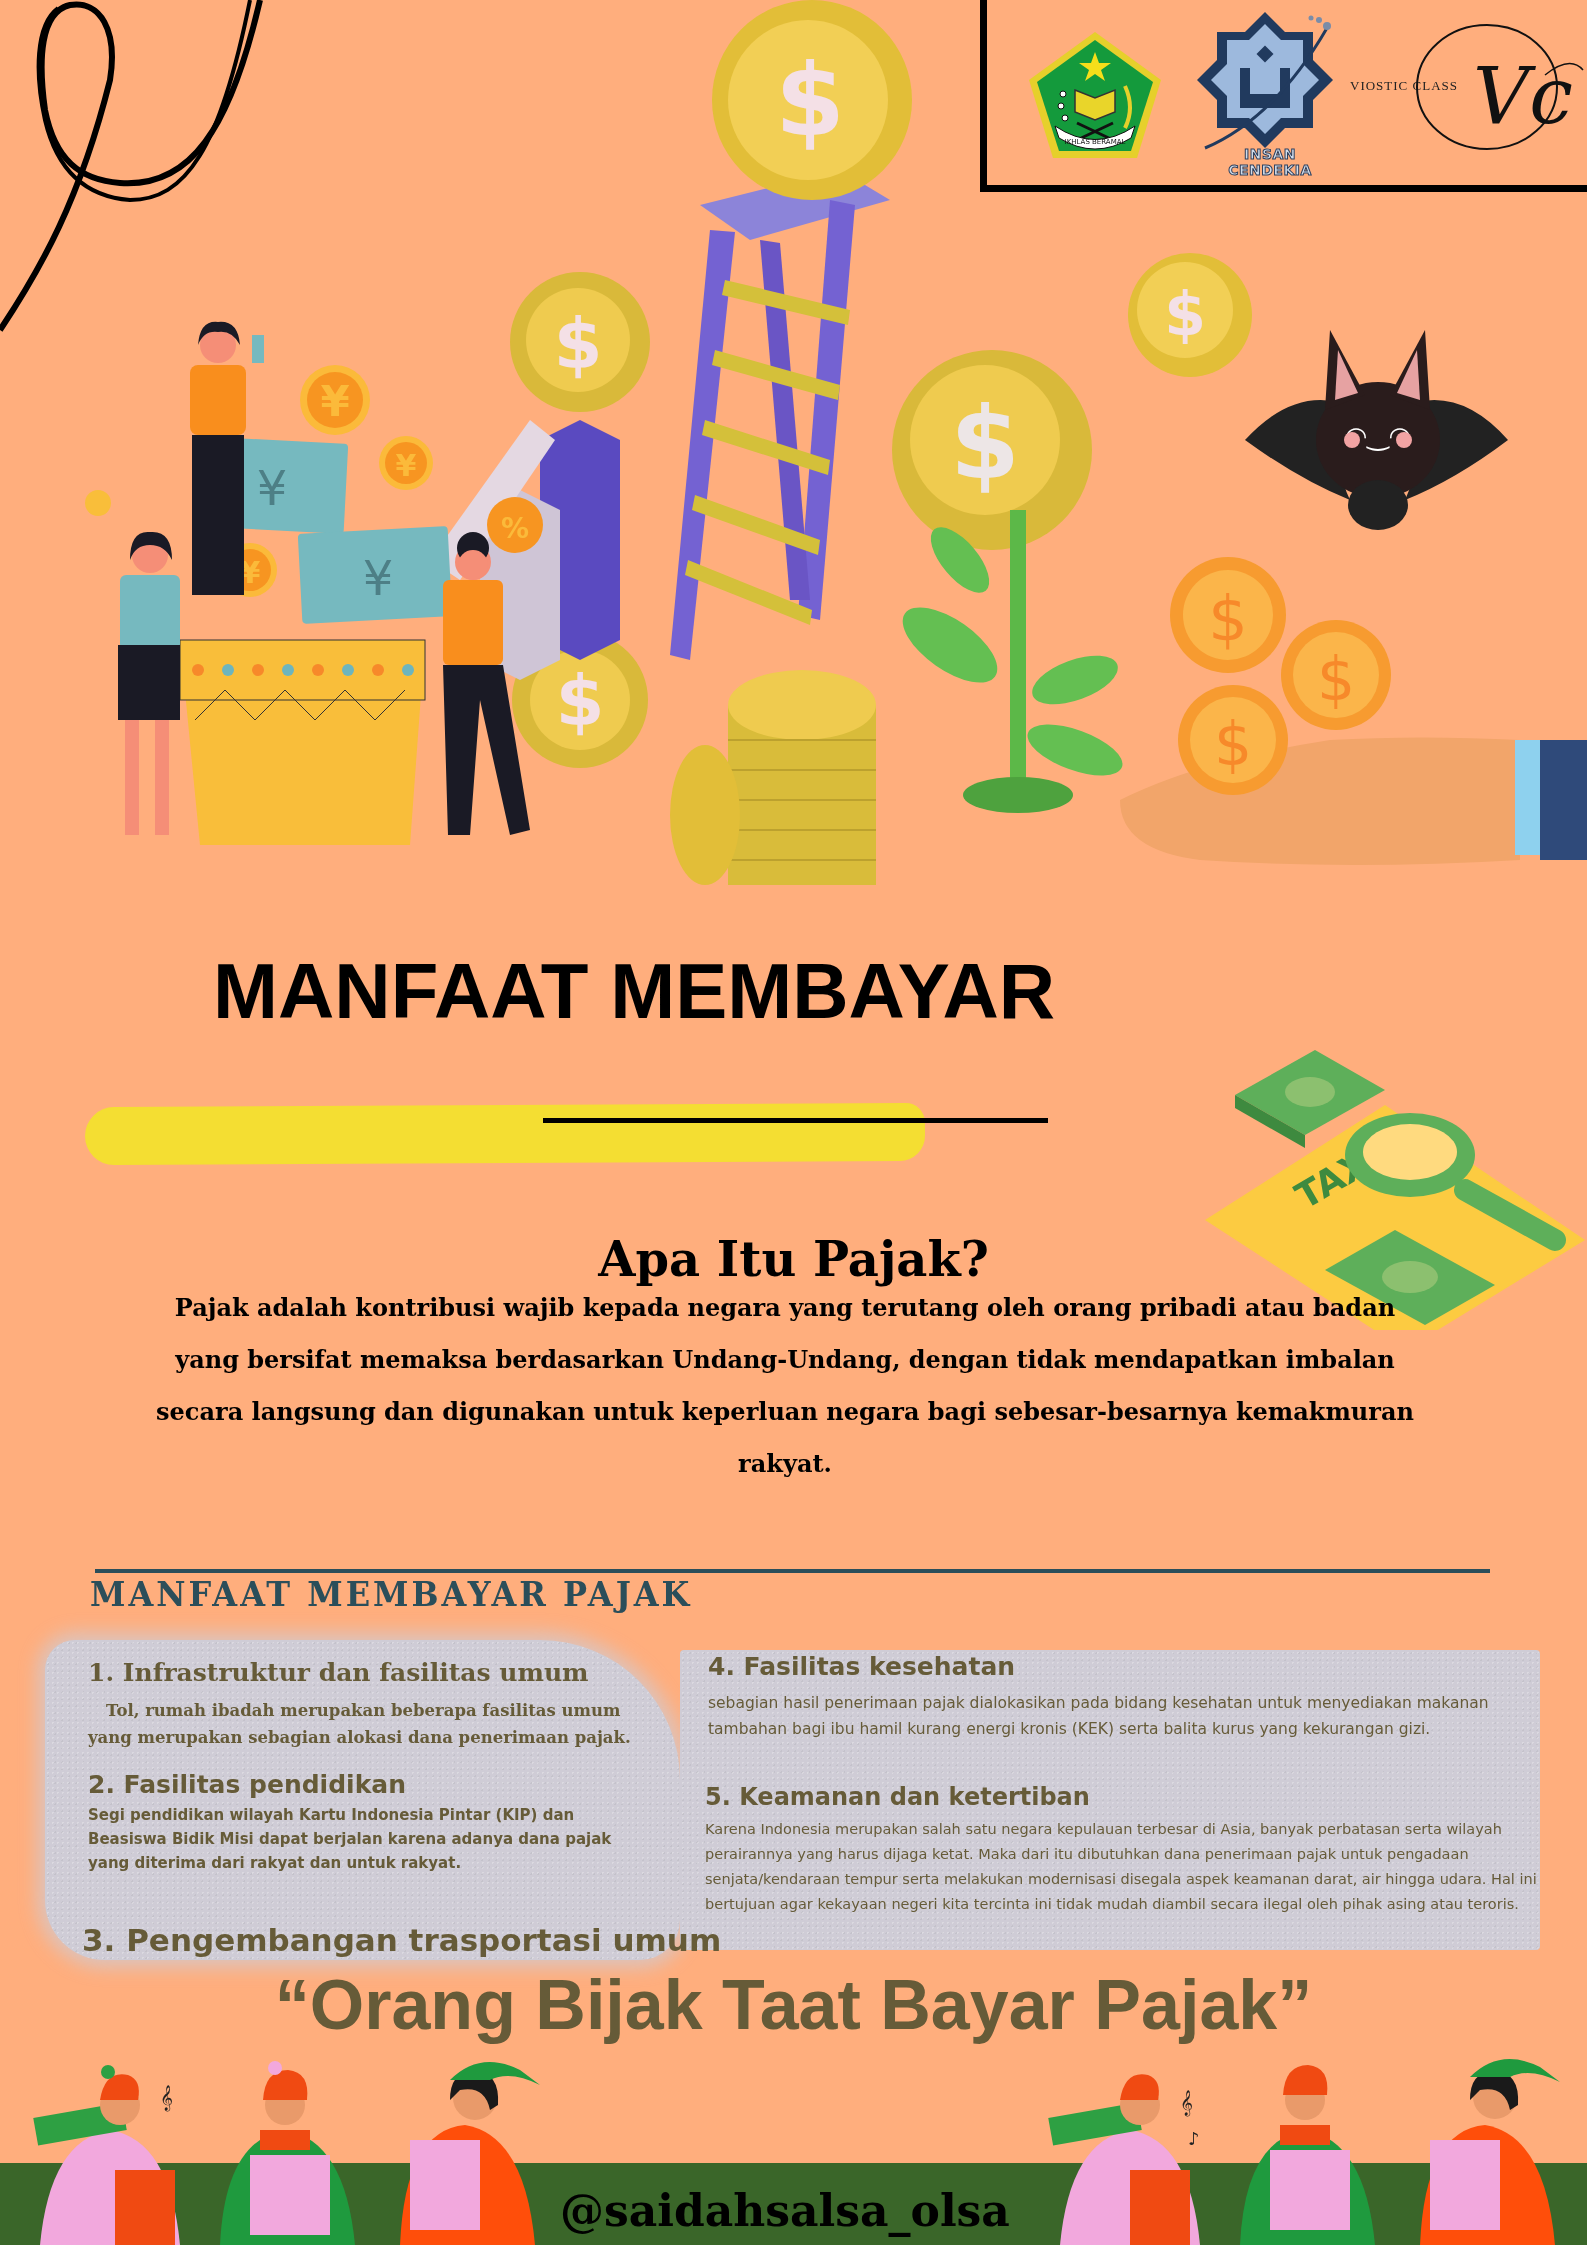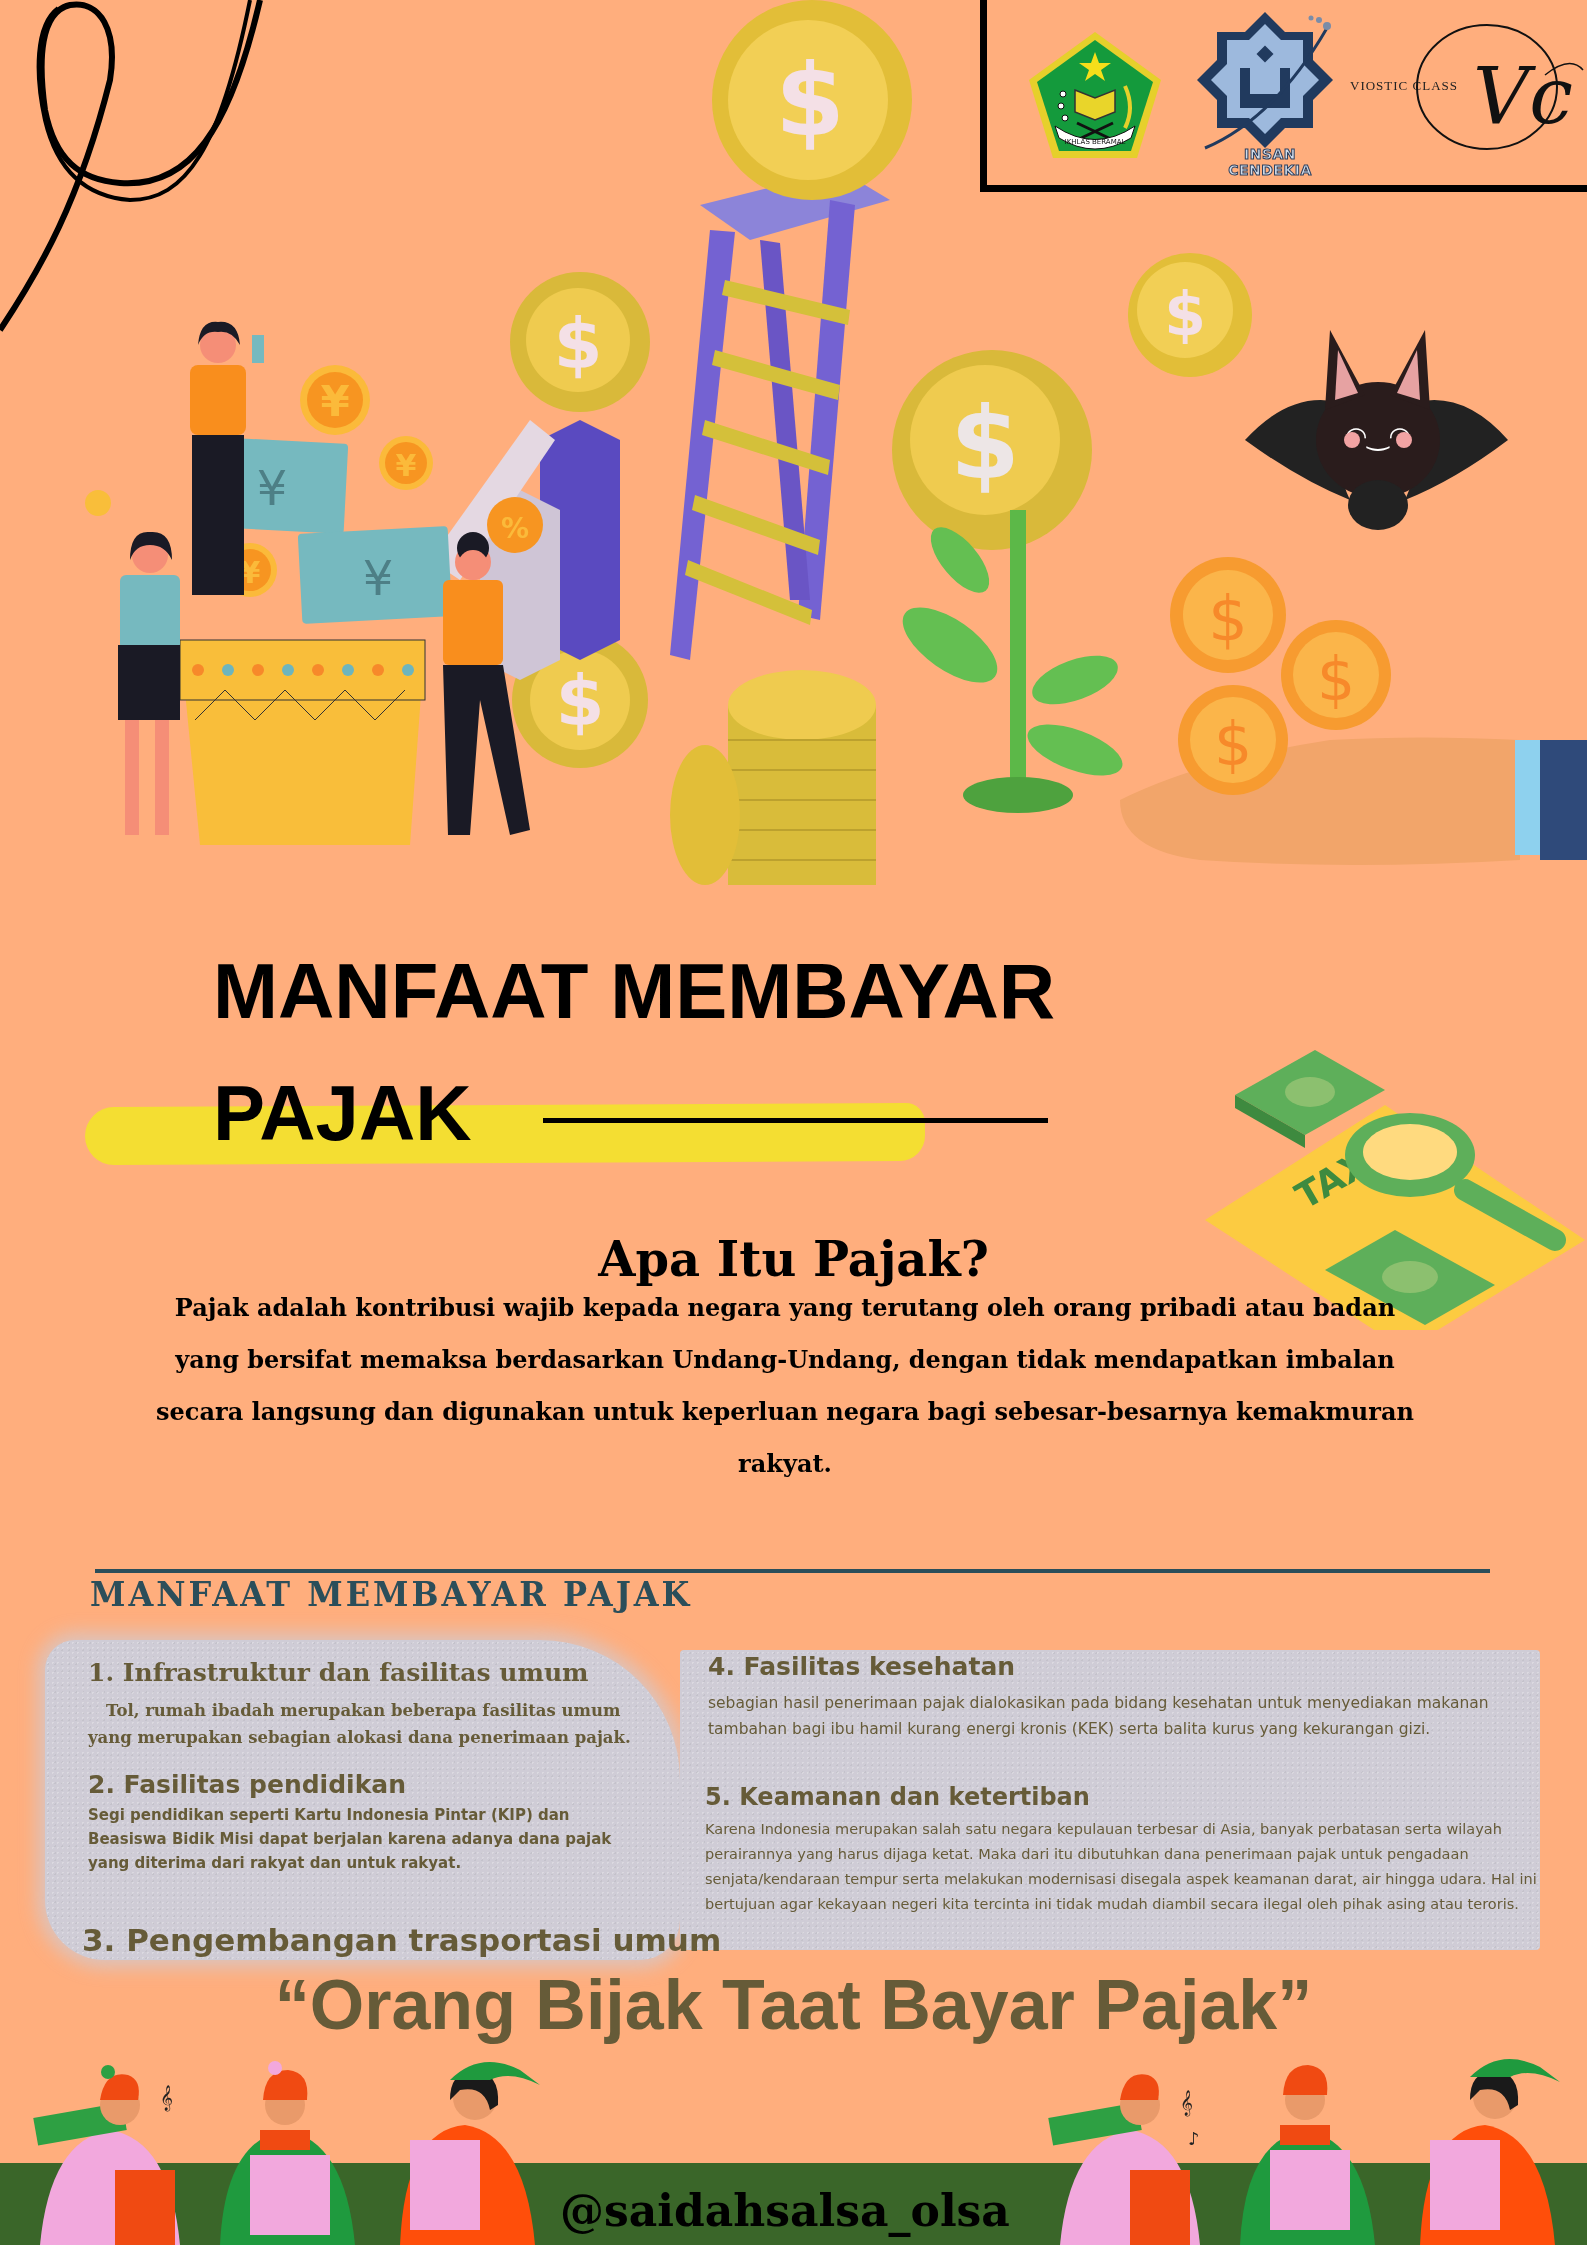--- a/index.html
+++ b/index.html
@@ -236,21 +236,20 @@
     <circle cx="473" cy="548" r="16" fill="#1A1A25"></circle>
       <circle cx="473" cy="565" r="15" fill="#F58E77"></circle>
     <rect x="443" y="580" width="60" height="85" rx="6" fill="#F98E1D"></rect>
     <path d="M443 665 L503 665 L530 830 L510 835 L480 700 L470 835 L448 835Z" fill="#1A1A25"></path>
   </g>
 </svg>
 
 <div class="abs highlight"></div>
 <div class="abs main-title">
   <div>MANFAAT MEMBAYAR</div>
-  <div>PAJAK</div>
 </div>
 <div class="abs title-underline"></div>
 
 <svg class="abs tax-illus" viewBox="0 0 392 290">
   <polygon points="40,55 120,10 190,50 110,95" fill="#5EAF5A"></polygon>
   <polygon points="40,55 110,95 110,108 40,68" fill="#3E8A3F"></polygon>
   <ellipse cx="115" cy="52" rx="25" ry="15" fill="#8CC06F"></ellipse>
   <polygon points="10,180 190,65 390,200 210,310" fill="#FCCB41"></polygon>
   <text x="110" y="170" font-size="36" font-weight="bold" fill="#3E8A3F" transform="rotate(-30 110 170)" font-family="DejaVu Sans, sans-serif">TAX</text>
   <ellipse cx="215" cy="115" rx="65" ry="42" fill="#5EAF5A"></ellipse>
@@ -266,21 +265,21 @@
 <div class="abs divider"></div>
 <div class="abs section-heading">MANFAAT MEMBAYAR PAJAK</div>
 
 <div class="abs paper paper-left"></div>
 <div class="abs paper paper-right"></div>
 
 <div class="abs b1-title">1. Infrastruktur dan fasilitas umum</div>
 <div class="abs b1-body">Tol, rumah ibadah merupakan beberapa  fasilitas umum yang merupakan sebagian alokasi dana penerimaan pajak.</div>
 
 <div class="abs benefit-title b2-title">2. Fasilitas pendidikan</div>
-<div class="abs benefit-body b2-body">Segi pendidikan seperti Kartu Indonesia Pintar (KIP) dan Beasiswa Bidik Misi dapat berjalan karena adanya dana pajak yang diterima dari rakyat dan untuk rakyat.</div>
+<div class="abs benefit-body b2-body">Segi pendidikan wilayah Kartu Indonesia Pintar (KIP) dan Beasiswa Bidik Misi dapat berjalan karena adanya dana pajak yang diterima dari rakyat dan untuk rakyat.</div>
 
 <div class="abs benefit-title b3-title">3. Pengembangan trasportasi umum</div>
 
 <div class="abs benefit-title b4-title">4. Fasilitas kesehatan</div>
 <div class="abs benefit-body b4-body">sebagian hasil penerimaan pajak dialokasikan pada bidang kesehatan untuk menyediakan makanan tambahan bagi ibu hamil kurang energi kronis (KEK) serta balita kurus yang kekurangan gizi.</div>
 
 <div class="abs benefit-title b5-title">5. Keamanan dan ketertiban</div>
 <div class="abs benefit-body b5-body">Karena Indonesia merupakan salah satu negara kepulauan terbesar di Asia, banyak perbatasan serta wilayah perairannya yang harus dijaga ketat. Maka dari itu dibutuhkan dana penerimaan pajak untuk pengadaan senjata/kendaraan tempur serta melakukan modernisasi disegala aspek keamanan darat, air hingga udara. Hal ini bertujuan agar kekayaan negeri kita tercinta ini tidak mudah diambil secara ilegal oleh pihak asing atau teroris.</div>
 
 <div class="abs slogan">“Orang Bijak Taat Bayar Pajak”</div>

